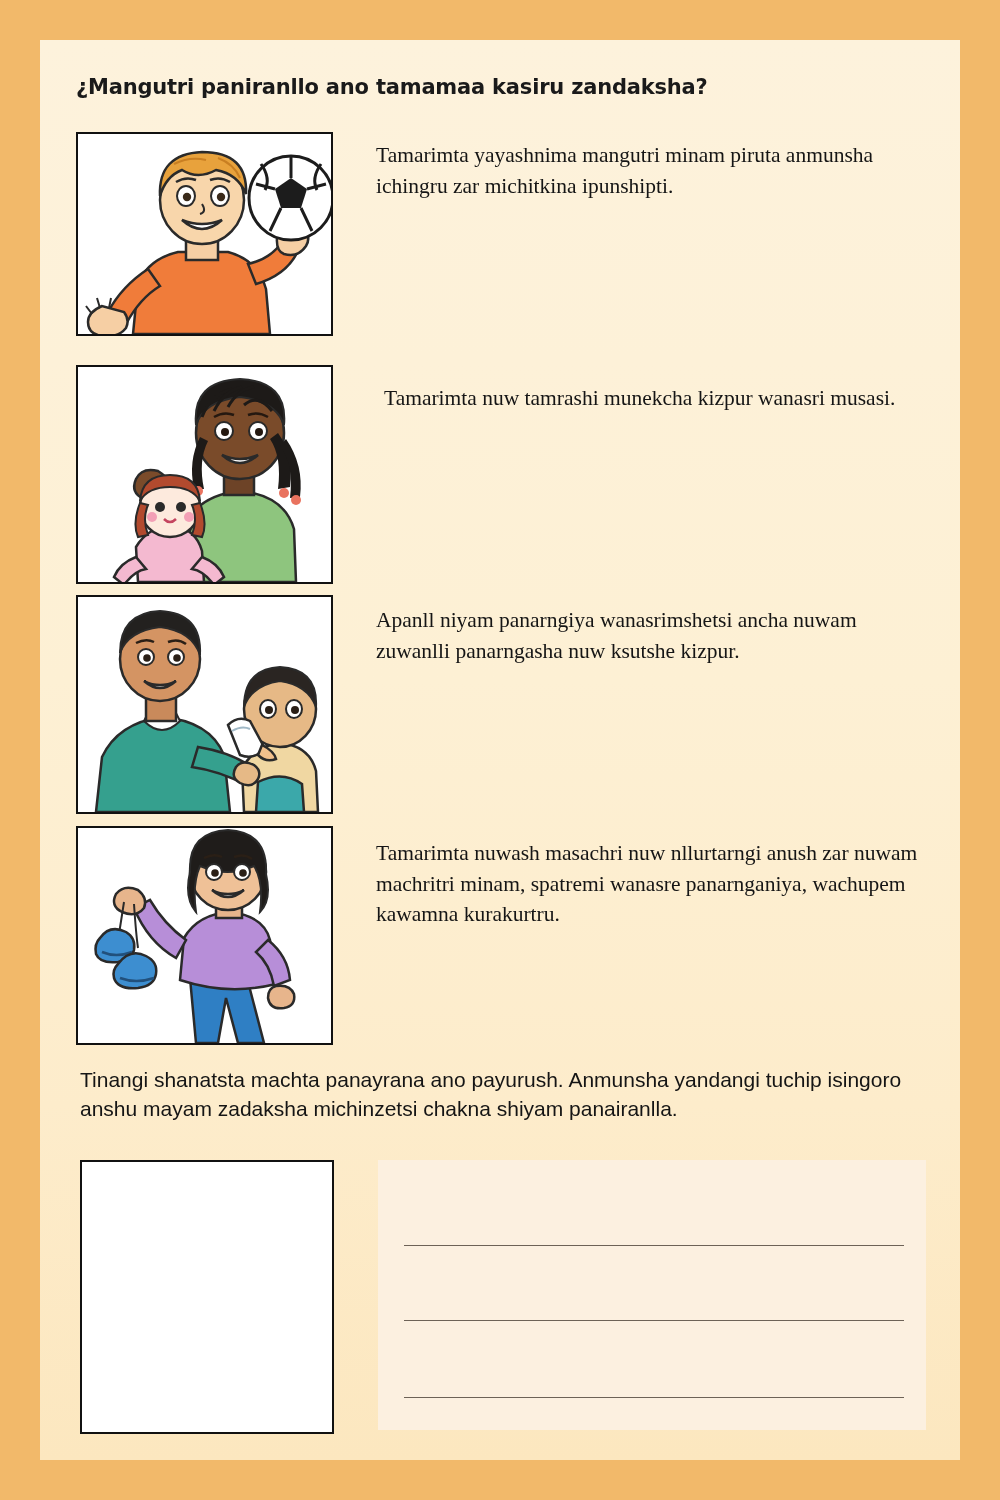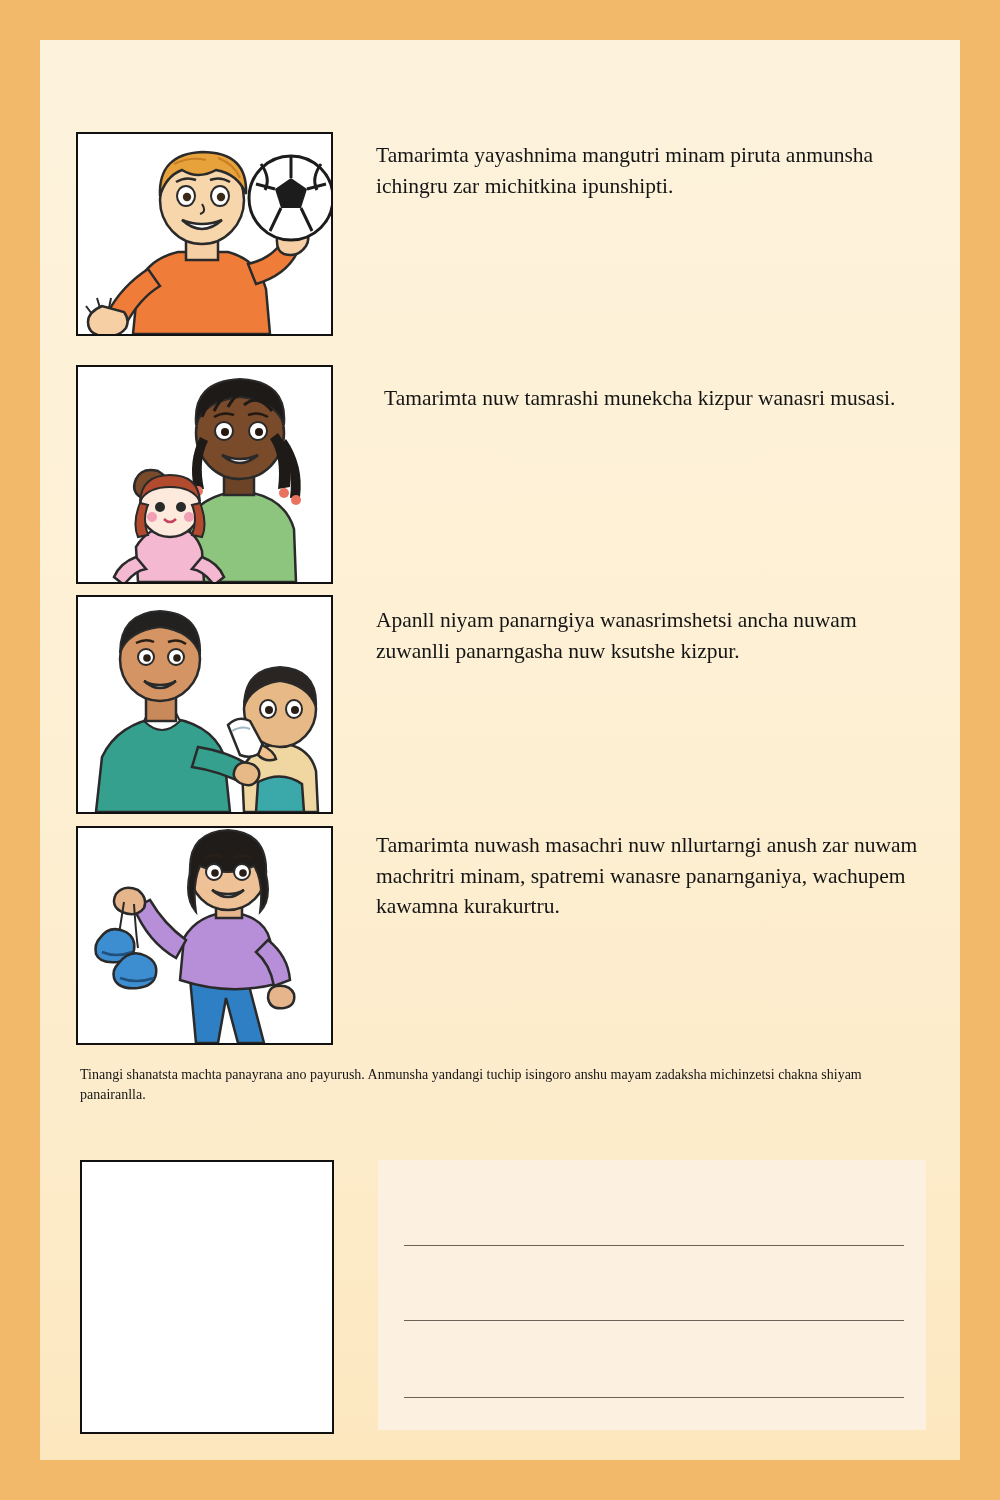--- a/index.html
+++ b/index.html
@@ -49,22 +49,22 @@
     font-family: "Liberation Serif", serif;
     font-size: 21.5px;
     line-height: 1.42;
     color: #151515;
   }
   .footnote {
     position: absolute;
     left: 40px;
     top: 1025px;
     width: 850px;
-    font-family: Liberation Serif, serif;
-    font-size: 14px;
+    font-family: Liberation Sans, sans-serif;
+    font-size: 21px;
     line-height: 1.4;
     color: #151515;
   }
   .drawbox {
     position: absolute;
     left: 40px;
     top: 1120px;
     width: 250px;
     height: 270px;
     background: #fff;
@@ -89,20 +89,21 @@
   .l3 { top: 237px; }
 
   
   .ill { position: absolute; left: 0; top: 0; width: 100%; height: 100%; }
 </style>
 </head>
 <body>
 
 <div class="page">
 
+  <div class="title">¿Mangutri paniranllo ano tamamaa kasiru zandaksha?</div>
 
   <div class="row" style="top:92px;height:200px;">
     <div class="panel" style="top:0;width:253px;height:200px;">
       <svg class="ill" viewBox="0 0 253 200" preserveAspectRatio="xMidYMid slice">
         <rect x="0" y="0" width="253" height="200" fill="#ffffff"></rect>
 
         <path d="M55 200 L60 150 Q70 125 100 118 L150 118 Q180 126 188 155 L192 200 Z" fill="#f07c3a" stroke="#2a2a2a" stroke-width="2.5"></path>
 
         <path d="M66 143 Q42 160 28 182 Q22 190 26 196" fill="none" stroke="#2a2a2a" stroke-width="2.5"></path>
         <path d="M70 135 Q44 152 30 178 L48 190 Q62 164 82 152 Z" fill="#f07c3a" stroke="#2a2a2a" stroke-width="2.5"></path>
@@ -258,21 +259,21 @@
         <path d="M134 62 q16 14 32 0 q-16 8 -32 0 Z" fill="#fff" stroke="#2a2a2a" stroke-width="2.5"></path>
 
         <path d="M46 74 q-4 26 -6 38" stroke="#2a2a2a" stroke-width="2" fill="none"></path>
         <path d="M56 76 q2 30 4 44" stroke="#2a2a2a" stroke-width="2" fill="none"></path>
         <path d="M22 110 q10 -14 26 -6 q10 6 8 18 q-2 10 -16 12 q-18 2 -22 -8 q-2 -10 4 -16 Z" fill="#3d8ed0" stroke="#2a2a2a" stroke-width="2.5"></path>
         <path d="M24 124 q14 6 30 0" stroke="#21507c" stroke-width="2.5" fill="none"></path>
         <path d="M40 136 q12 -16 28 -8 q12 6 10 18 q-2 12 -18 14 q-20 2 -24 -10 q-2 -8 4 -14 Z" fill="#3d8ed0" stroke="#2a2a2a" stroke-width="2.5"></path>
         <path d="M42 150 q16 6 34 0" stroke="#21507c" stroke-width="2.5" fill="none"></path>
       </svg>
     </div>
-    <div class="ptext" style="left:300px;top:4px;width:565px;">Tamarimta nuwash masachri nuw nllurtarngi anush zar nuwam machritri minam, spatremi wanasre panarnganiya, wachupem kawamna kurakurtru.</div>
+    <div class="ptext" style="left:300px;top:12px;width:565px;">Tamarimta nuwash masachri nuw nllurtarngi anush zar nuwam machritri minam, spatremi wanasre panarnganiya, wachupem kawamna kurakurtru.</div>
   </div>
 
   <div class="footnote">Tinangi shanatsta machta panayrana ano payurush. Anmunsha yandangi tuchip isingoro anshu mayam zadaksha michinzetsi chakna shiyam panairanlla.</div>
 
   <div class="drawbox"></div>
 
   <div class="writebox">
     <div class="line l1"></div>
     <div class="line l2"></div>
     <div class="line l3"></div>

